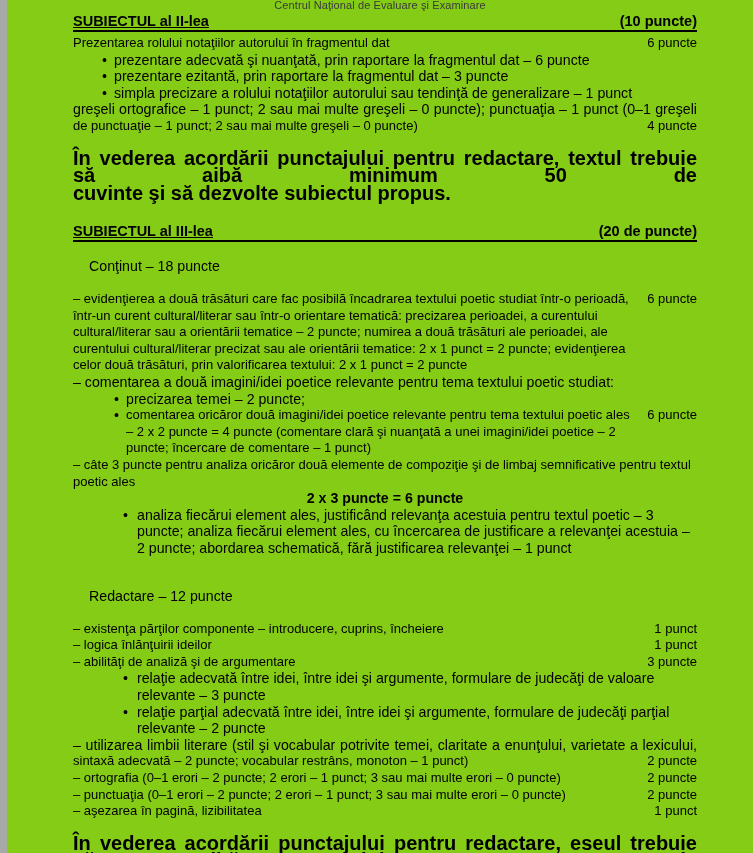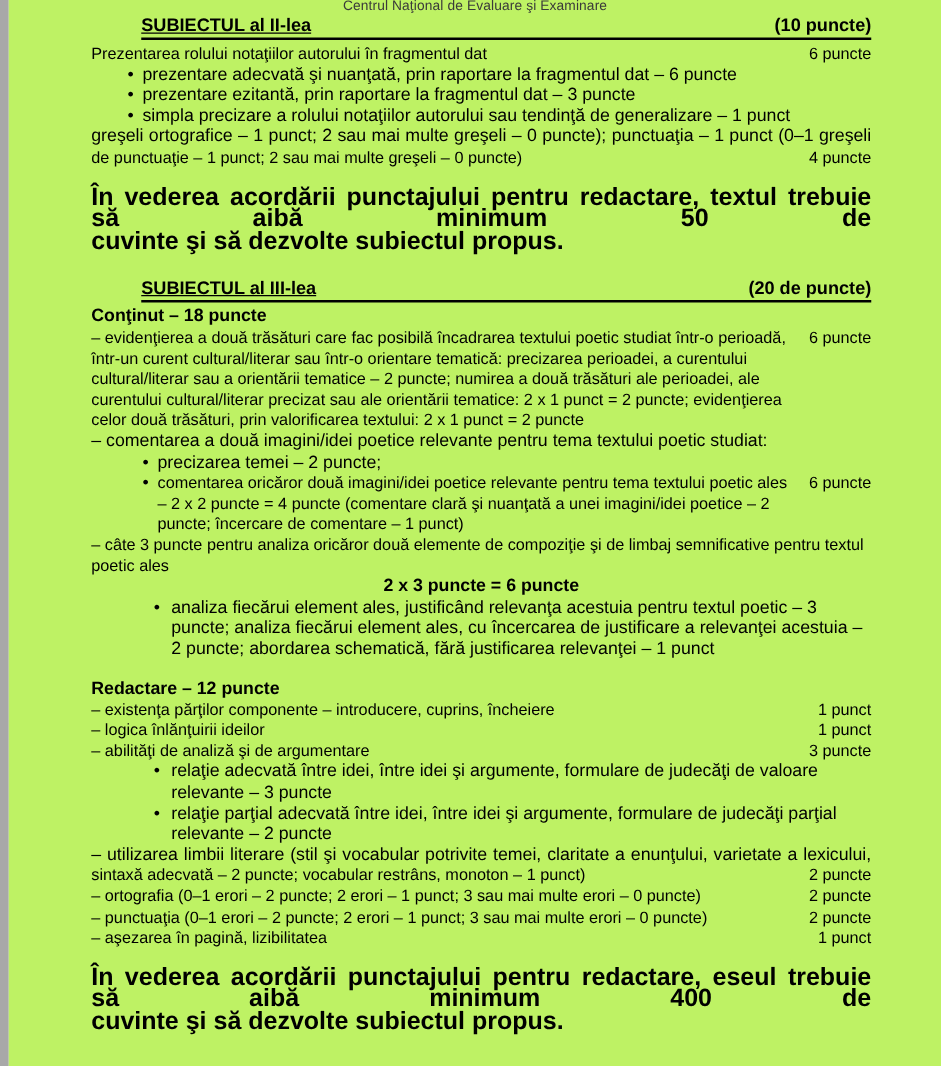--- a/index.html
+++ b/index.html
@@ -23,21 +23,21 @@
     width: 7px; height: 853px;
     background: #a8a8a8;
   }
 
   .page {
     position: absolute;
     left: 7px;
     top: 0;
     width: 746px;
     height: 853px;
-    background: #bef264;
+    background: #84cc16;
   }
 
   .header-line {
     font-size: 11px;
     text-align: center;
     color: #3a3a3a;
     margin: 0;
     padding-top: 0px;
     height: 13px;
     line-height: 11px;
@@ -53,21 +53,20 @@
   
   .subject-head {
     display: flex;
     justify-content: space-between;
     align-items: baseline;
     font-size: 14.5px;
     font-weight: bold;
     border-bottom: 2px solid #000;
     padding-bottom: 1px;
     margin-bottom: 3px;
-    margin-left: 40px;
   }
   .subject-head .title { text-decoration: underline; }
   .subject-head .pts { white-space: nowrap; }
 
   
   .row {
     display: flex;
     align-items: flex-start;
     justify-content: space-between;
     font-size: 13px;
@@ -84,23 +83,23 @@
 
   p.txt {
     margin: 0;
     font-size: 14.2px;
     line-height: 16.6px;
   }
   p.just-all { text-align: justify; text-align-last: justify; }
 
   .sec-head {
     font-size: 14.2px;
-    font-weight: bold;
+    font-weight: normal;
     line-height: 17px;
-    margin: 0;
+    margin: 16px;
   }
 
   
   ul.b {
     list-style: none;
     margin: 0;
     padding: 0;
   }
   ul.b > li {
     position: relative;

